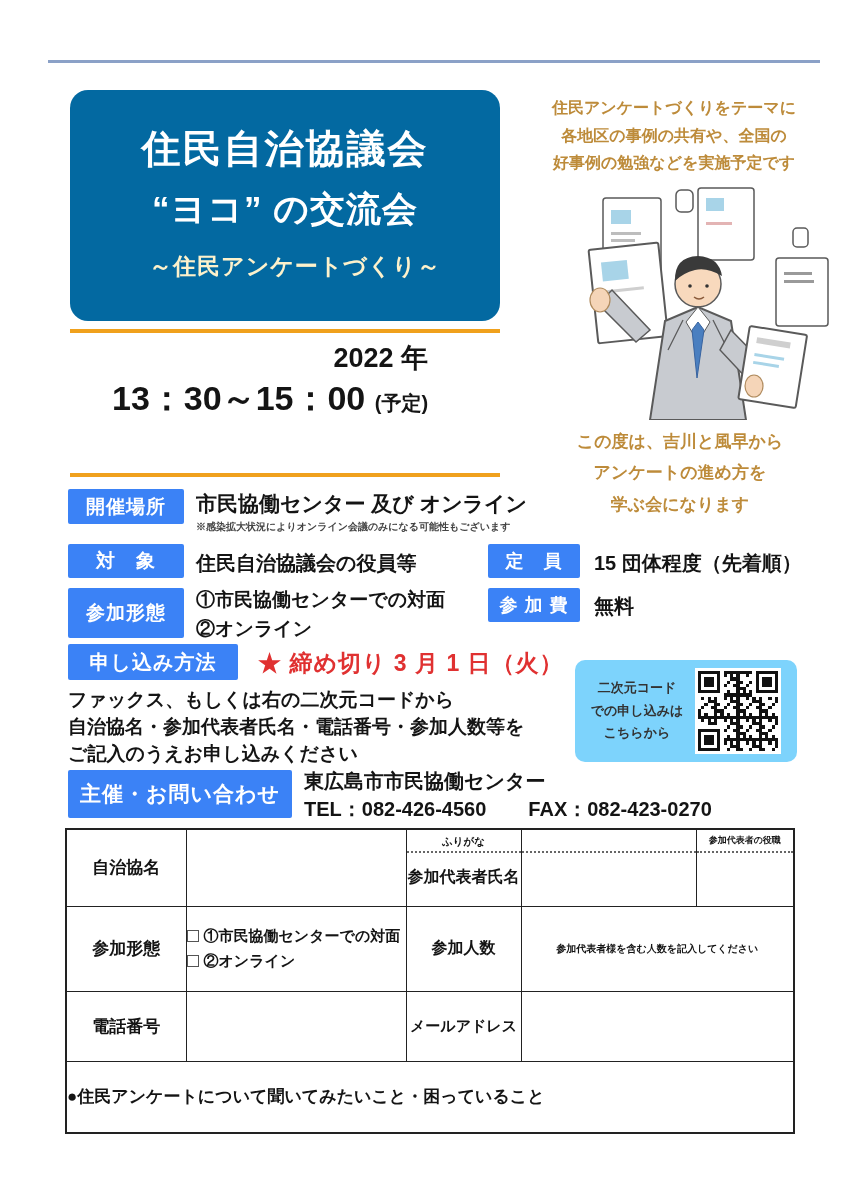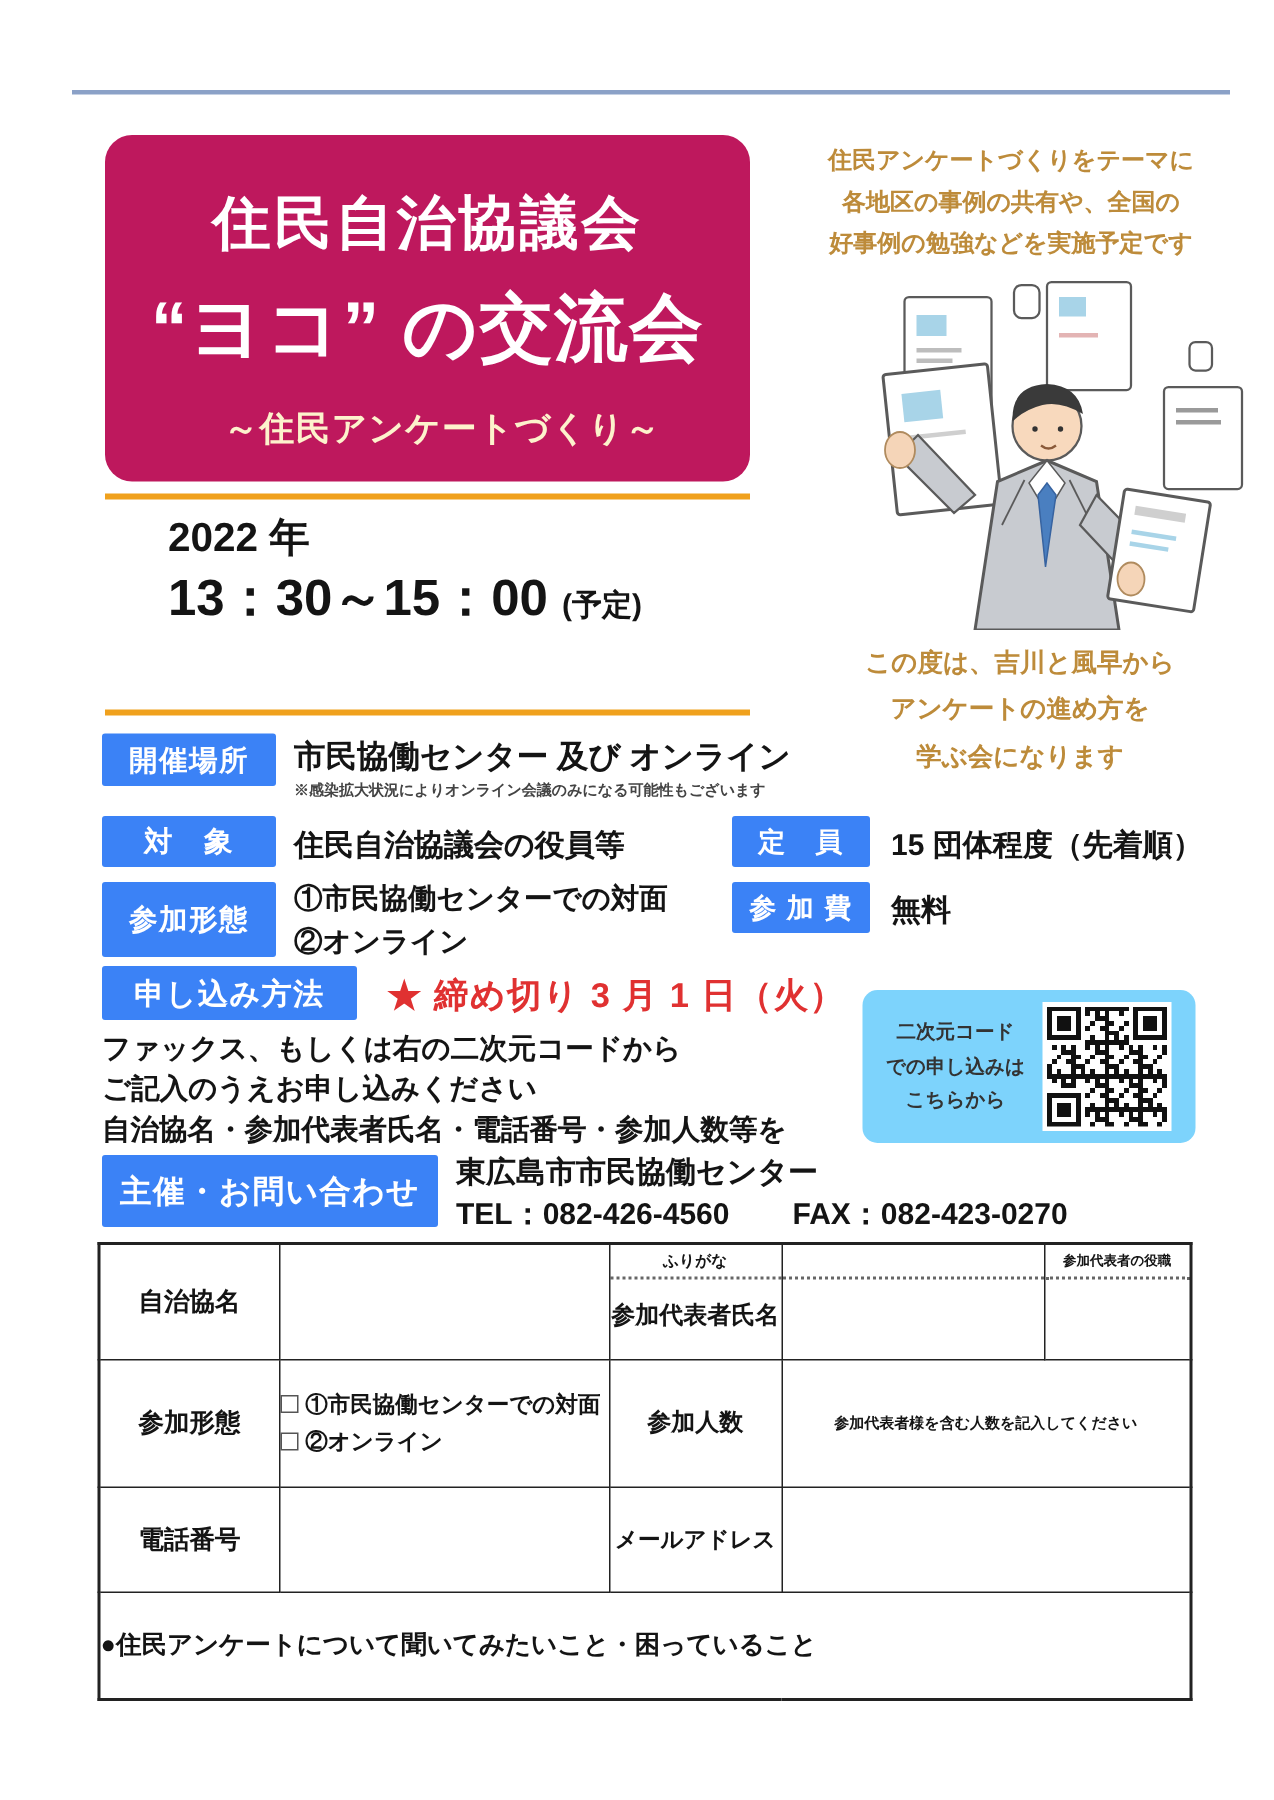--- a/index.html
+++ b/index.html
@@ -4,30 +4,30 @@
 <style>
   * { margin:0; padding:0; box-sizing:border-box; }
   html,body { background:#ffffff; }
   body { font-family:"Liberation Sans", sans-serif; }
   .page { position:relative; width:849px; height:1200px; background:#ffffff; overflow:hidden; }
 
   .top-line { position:absolute; left:48px; top:60px; width:772px; height:3px; background:#8ba1c7; }
 
   
   .title-box { position:absolute; left:70px; top:90px; width:430px; height:231px;
-    background:#be185d; border-radius:18px; text-align:center; color:#ffffff; }
+    background:#0369a1; border-radius:18px; text-align:center; color:#ffffff; }
   .title-line1 { margin-top:32px; font-size:39px; font-weight:bold; letter-spacing:2px; }
-  .title-line2 { margin-top:10px; font-size:49px; font-weight:bold; letter-spacing:1px; }
+  .title-line2 { margin-top:10px; font-size:35px; font-weight:bold; letter-spacing:1px; }
   .title-sub { margin-top:18px; font-size:23px; font-weight:bold; color:#fdf2cc; letter-spacing:1px;margin-left:20px; }
 
   .orange-rule { position:absolute; left:70px; width:430px; height:4px; background:#f0a11d; }
   .rule1 { top:329px; } .rule2 { top:473px; }
 
   
-  .date-block { position:absolute; left:112px; top:340px; color:#141414; }
+  .date-block { position:absolute; left:112px; top:340px; color:#141414;text-align:right; }
   .dt-year { font-size:27px; font-weight:bold; }
   .dt-date { font-size:45px; font-weight:bold; line-height:1.15; }
   .dt-time { font-size:34px; font-weight:bold; }
   .dt-time .note { font-size:20px; }
 
   
   .gold-text { position:absolute; color:#bd8b3a; font-weight:bold; text-align:center; }
   .intro { left:503px; top:94px; width:342px; font-size:16px; line-height:1.72; }
   .under-note { left:515px; top:426px; width:330px; font-size:17px; line-height:1.85; }
 
@@ -184,22 +184,22 @@
     <div>②オンライン</div>
   </div>
 
   <div class="badge b-fee">参 加 費</div>
   <div class="detail-text fee-text">無料</div>
 
   <div class="badge b-apply">申し込み方法</div>
   <div class="detail-text deadline">★ 締め切り 3 月 1 日（火）</div>
   <div class="detail-text apply-lines">
     <div>ファックス、もしくは右の二次元コードから</div>
+    <div>自治協名・参加代表者氏名・電話番号・参加人数等を</div>
     <div>ご記入のうえお申し込みください</div>
-    <div>自治協名・参加代表者氏名・電話番号・参加人数等を</div>
   </div>
 
   <div class="qr-box">
     <div class="qr-lines">
       <div>二次元コード</div>
       <div>での申し込みは</div>
       <div>こちらから</div>
     </div>
     <svg id="qr-svg" class="qr-frame" viewBox="0 0 25 25" shape-rendering="crispEdges">
         <rect x="0" y="0" width="25" height="25" fill="#ffffff"></rect>

